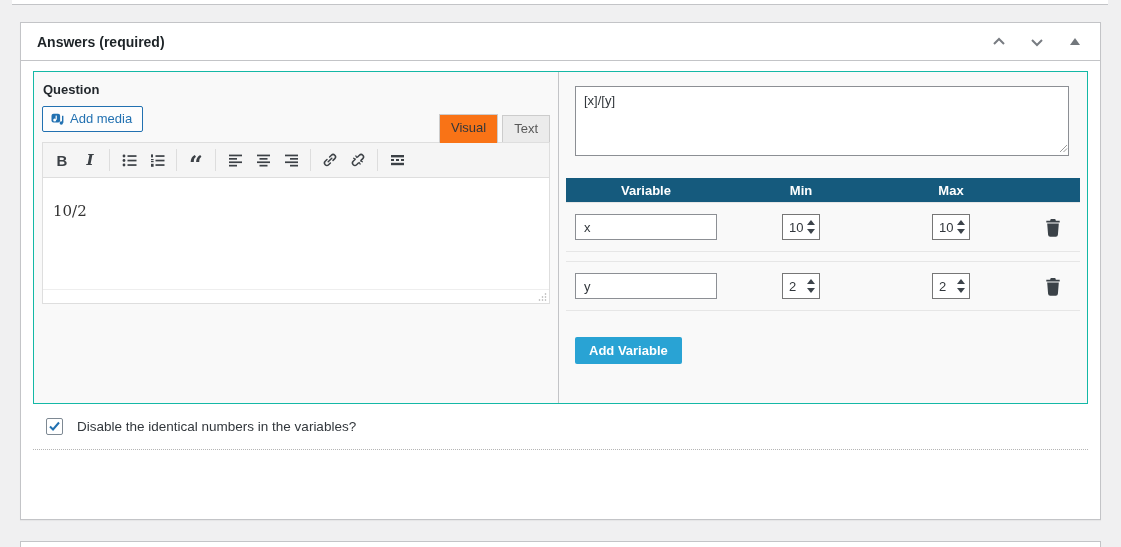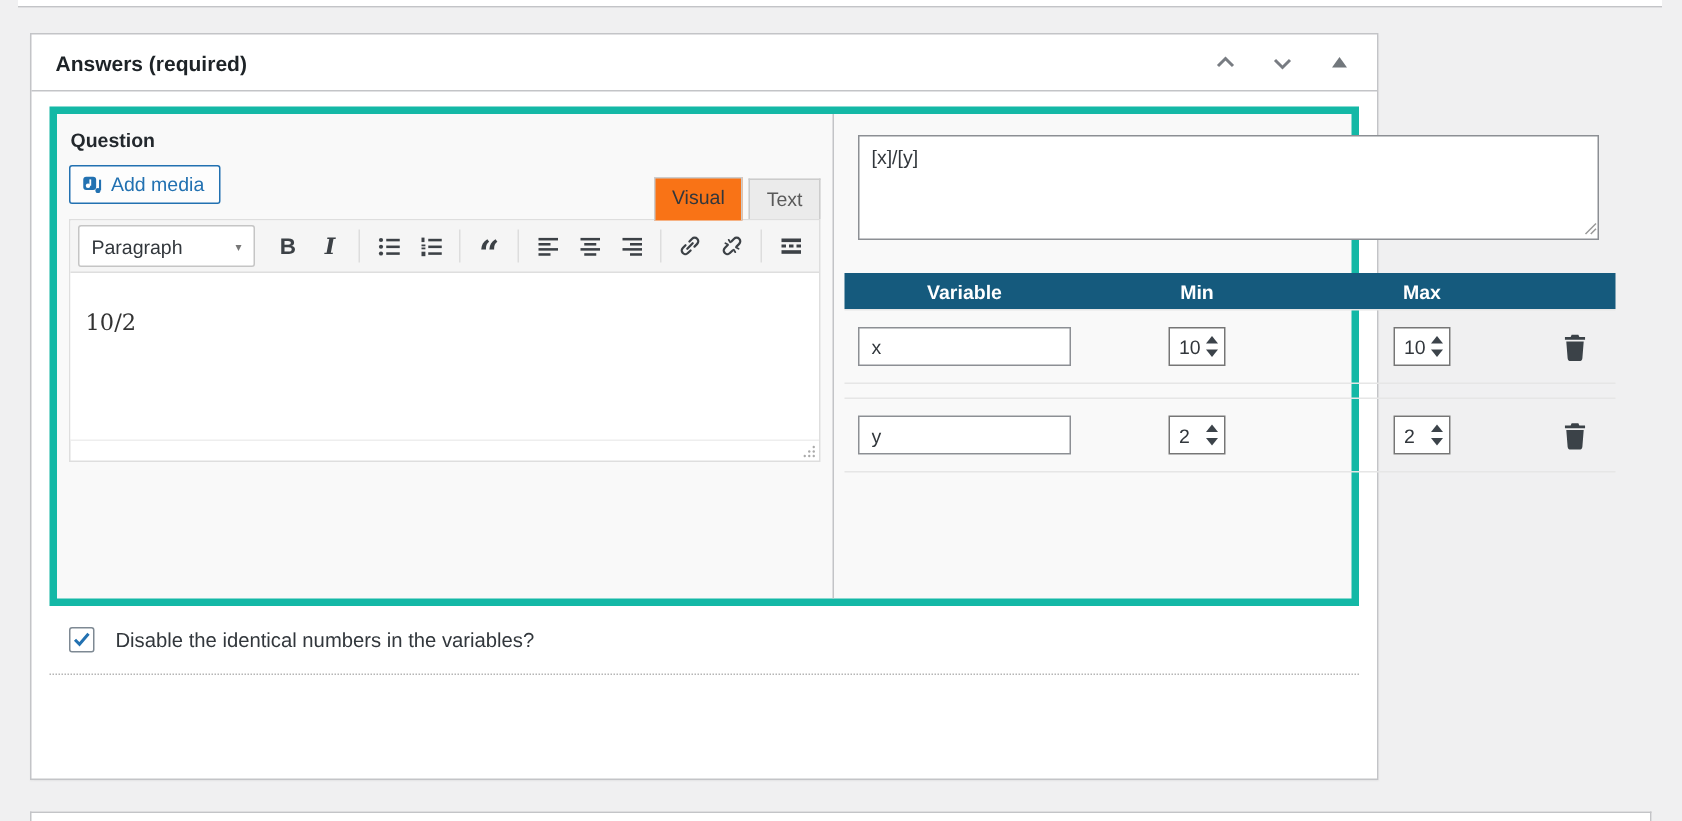--- a/index.html
+++ b/index.html
@@ -6,35 +6,35 @@
   html,body { width:1121px; height:547px; background:#f0f0f1; overflow:hidden;
               font-family:"Liberation Sans", sans-serif; font-size:13px; color:#3c434a; }
 
   
   .strip-top { position:absolute; left:12px; right:13px; top:0; height:5px;
                background:#fff; border-bottom:1px solid #c3c4c7; }
   .strip-bottom { position:absolute; left:20px; right:20px; top:541px; height:7px;
                   background:#fff; border:1px solid #c3c4c7; border-bottom:none; }
 
   
-  .postbox { position:absolute; left:20px; top:22px; width:899px; height:498px;
+  .postbox { position:absolute; left:20px; top:22px; width:1081px; height:498px;
              background:#fff; border:1px solid #c3c4c7; box-shadow:0 1px 1px rgba(0,0,0,.04); }
   .postbox-header { height:38px; display:flex; align-items:center; justify-content:space-between;
                     border-bottom:1px solid #c3c4c7; padding:0 10px 0 16px; }
   .postbox-title { font-size:14px; font-weight:bold; color:#1d2327; }
   .handle-actions { display:flex; align-items:center; gap:8px; }
   .handle-btn { width:30px; height:26px; display:flex; align-items:center; justify-content:center;
                 background:none; border:none; cursor:pointer; color:#787c82; }
   .tri-up { width:0; height:0; border-left:5px solid transparent; border-right:5px solid transparent;
             border-bottom:7px solid #72777c; }
 
   .postbox-body { padding:10px 12px 16px 12px; }
 
   
-  .answer-panel { display:flex; height:333px; border:5px solid #14b8a6; background:#f9f9f9; }
+  .answer-panel { display:flex; height:333px; border:1px solid #14b8a6; background:#f9f9f9; }
   .col-question { width:528px; border-right:1px solid #c3c4c7; padding:8px; }
   .col-formula  { flex:1; padding:14px 16px; }
   .section-label { font-weight:bold; color:#23282d; margin:2px 0 9px 1px; }
 
   
   .editor-tools { display:flex; justify-content:space-between; align-items:flex-end; height:36px; }
   .add-media-btn { display:inline-flex; align-items:center; gap:6px; align-self:flex-start;
                    background:#fdfdfd; border:1px solid #2271b1; border-radius:2px; color:#2271b1;
                    padding:4px 10px 5px 8px; font-size:13px; cursor:pointer; }
   .editor-tabs { display:flex; align-items:flex-end; }
@@ -148,24 +148,20 @@
             <span>Add media</span>
           </button>
           <span class="editor-tabs">
             <span class="editor-tab active">Visual</span>
             <span class="editor-tab">Text</span>
           </span>
         </div>
 
         <div class="editor-wrap">
           <div class="mce-toolbar">
-            <span class="para-select">
-              <span>Paragraph</span>
-              <span class="caret">▾</span>
-            </span>
             <span class="mce-btn">
                 <span class="b-glyph">B</span>
               </span>
             <span class="mce-btn">
                 <span class="i-glyph">I</span>
               </span>
             <span class="mce-sep"></span>
             <span class="mce-btn">
               <svg width="15" height="15" viewBox="0 0 15 15">
                 <circle cx="2" cy="3" r="1.4" fill="#3c4146"></circle>
@@ -318,20 +314,21 @@
               </span>
             </div>
             <div class="trash-cell">
               <svg width="18" height="19" viewBox="0 0 16 17">
                 <path d="M6 1h4l.6 1.4H14V4H2V2.4h3.4zM2.8 5h10.4l-.8 10a1.9 1.9 0 0 1-1.9 1.7H5.5A1.9 1.9 0 0 1 3.6 15z" fill="#3b4248"></path>
               </svg>
             </div>
           </div>
         </div>
 
+        <button class="btn-cyan add-var-btn">Add Variable</button>
       </div>
     </div>
 
     <div class="answer-footer">
       <span class="checkbox">
         <svg width="13" height="13" viewBox="0 0 13 13" class="checkmark">
           <path d="M2 6.5l3 3 6-7" fill="none" stroke="#2271b1" stroke-width="2"></path>
         </svg>
       </span>
       <span class="checkbox-label">Disable the identical numbers in the variables?</span>

